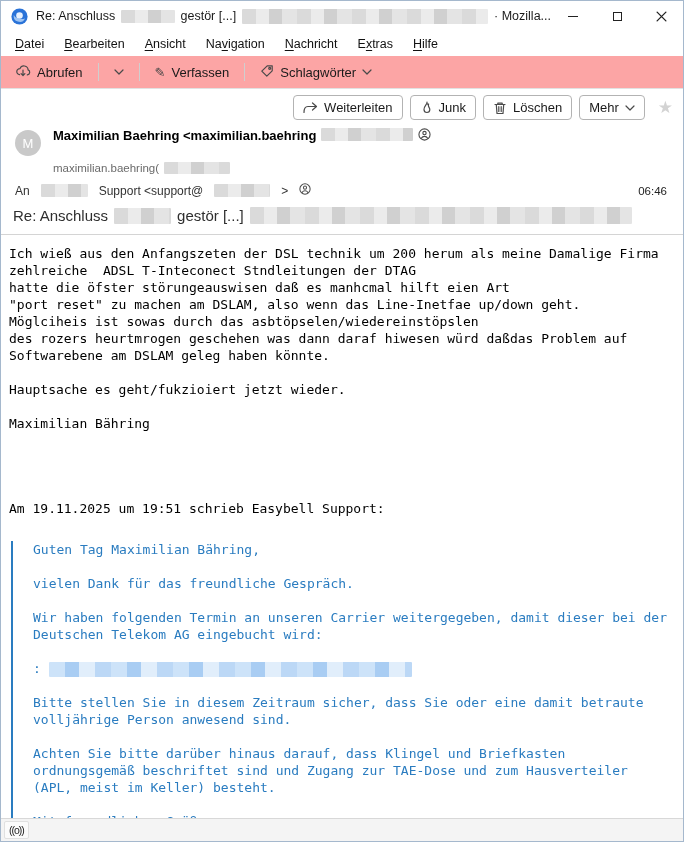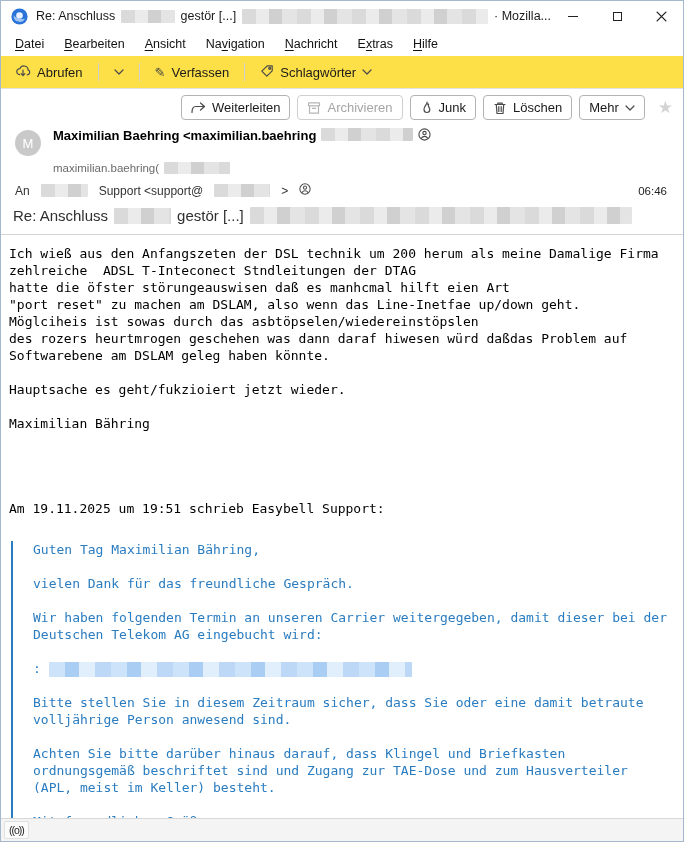--- a/index.html
+++ b/index.html
@@ -21,21 +21,21 @@
   .wc-max { width:9px; height:9px; border:1px solid #222; display:block; }
 
   
   .menubar { display:flex; height:25px; align-items:center; padding-left:6px; gap:4px;
              background:#fff; font-size:12.5px; color:#111; flex:0 0 auto; }
   .menu-item { padding:3px 8px; white-space:pre; }
   .accel { text-decoration:underline; text-underline-offset:2px; }
 
   
   .toolbar { display:flex; align-items:center; height:33px; padding:0 6px; gap:2px;
-             background:#fde047; border-bottom:1px solid #e2e2e2; flex:0 0 auto; }
+             background:#fca5a5; border-bottom:1px solid #e2e2e2; flex:0 0 auto; }
   .tbtn { display:flex; align-items:center; gap:6px; border:none; background:transparent;
           font-size:13px; color:#1a1a1a; padding:5px 8px; border-radius:3px;
           font-family:"Liberation Sans", sans-serif; }
   .vsep { width:1px; height:18px; background:#cfcfcf; margin:0 5px; }
   .glyph-icon { font-size:13px; color:#444; }
 
   
   .msg-header { background:#fff; border-bottom:1px solid #d4d4d4; padding:6px 10px 4px 12px;
                 flex:0 0 auto; }
   .action-row { display:flex; justify-content:flex-end; align-items:center; gap:7px; }
@@ -168,27 +168,20 @@
   </div>
 
   <div class="msg-header">
     <div class="action-row">
       <button class="abtn">
         <svg class="oicon" width="15" height="12" viewBox="0 0 15 12">
             <path d="M9.5 1 13.5 4.5 9.5 8 M13.5 4.5 H5 c-2.8 0-4 2-4 6"></path>
           </svg>
         <span>Weiterleiten</span>
       </button>
-      <button class="abtn disabled">
-        <svg class="oicon" width="14" height="14" viewBox="0 0 14 14">
-            <rect x="1.5" y="1.8" width="11" height="3" rx="0.5"></rect>
-            <path d="M2.5 4.8 v7.4 h9 V4.8 M5.3 7.3 h3.4"></path>
-          </svg>
-        <span>Archivieren</span>
-      </button>
       <button class="abtn">
         <svg class="oicon" width="13" height="14" viewBox="0 0 13 14">
             <path d="M7 1 C7.6 3.2 4 4.6 4 8.6 a2.9 2.9 0 0 0 5.8 0 C9.8 6.4 7.4 5.6 8.6 3 C7.4 3.8 6.8 2.4 7 1 Z"></path>
           </svg>
         <span>Junk</span>
       </button>
       <button class="abtn">
         <svg class="oicon" width="14" height="14" viewBox="0 0 14 14">
             <path d="M2 3.5 h10 M4.8 3.5 V2.2 h4.4 v1.3 M3.3 3.5 l.7 9 h6 l.7-9 M5.8 5.7 v4.8 M8.2 5.7 v4.8"></path>
           </svg>

